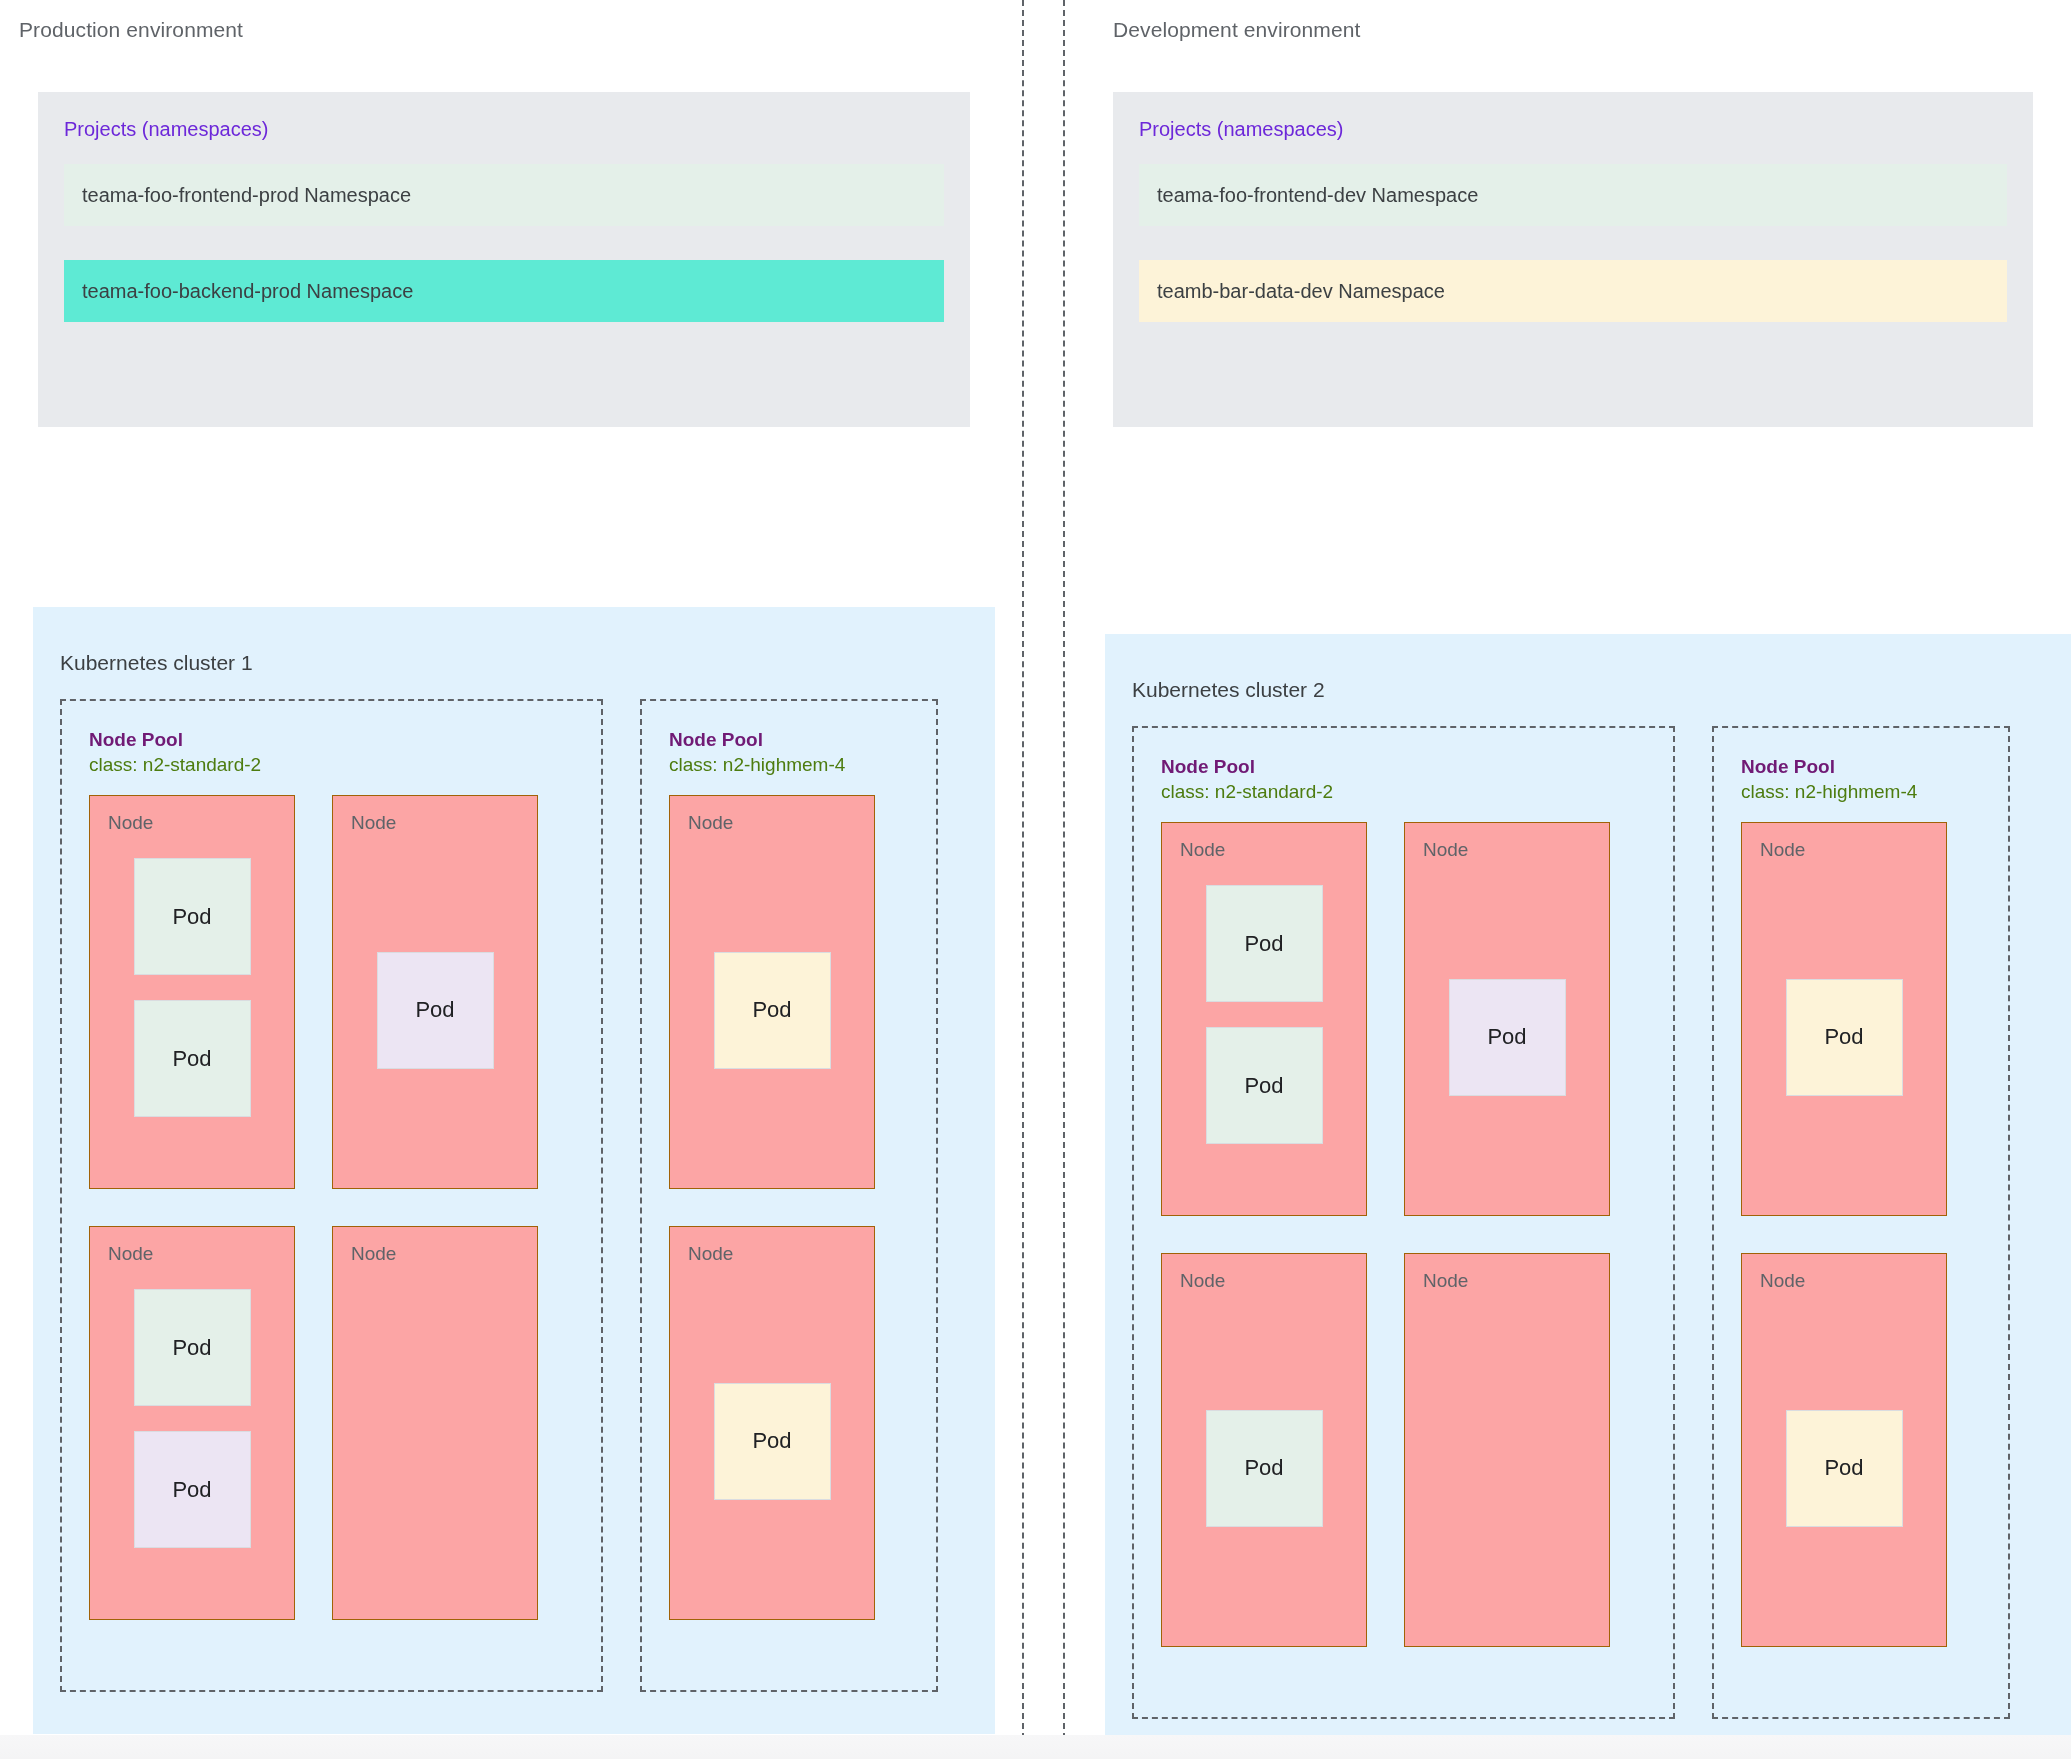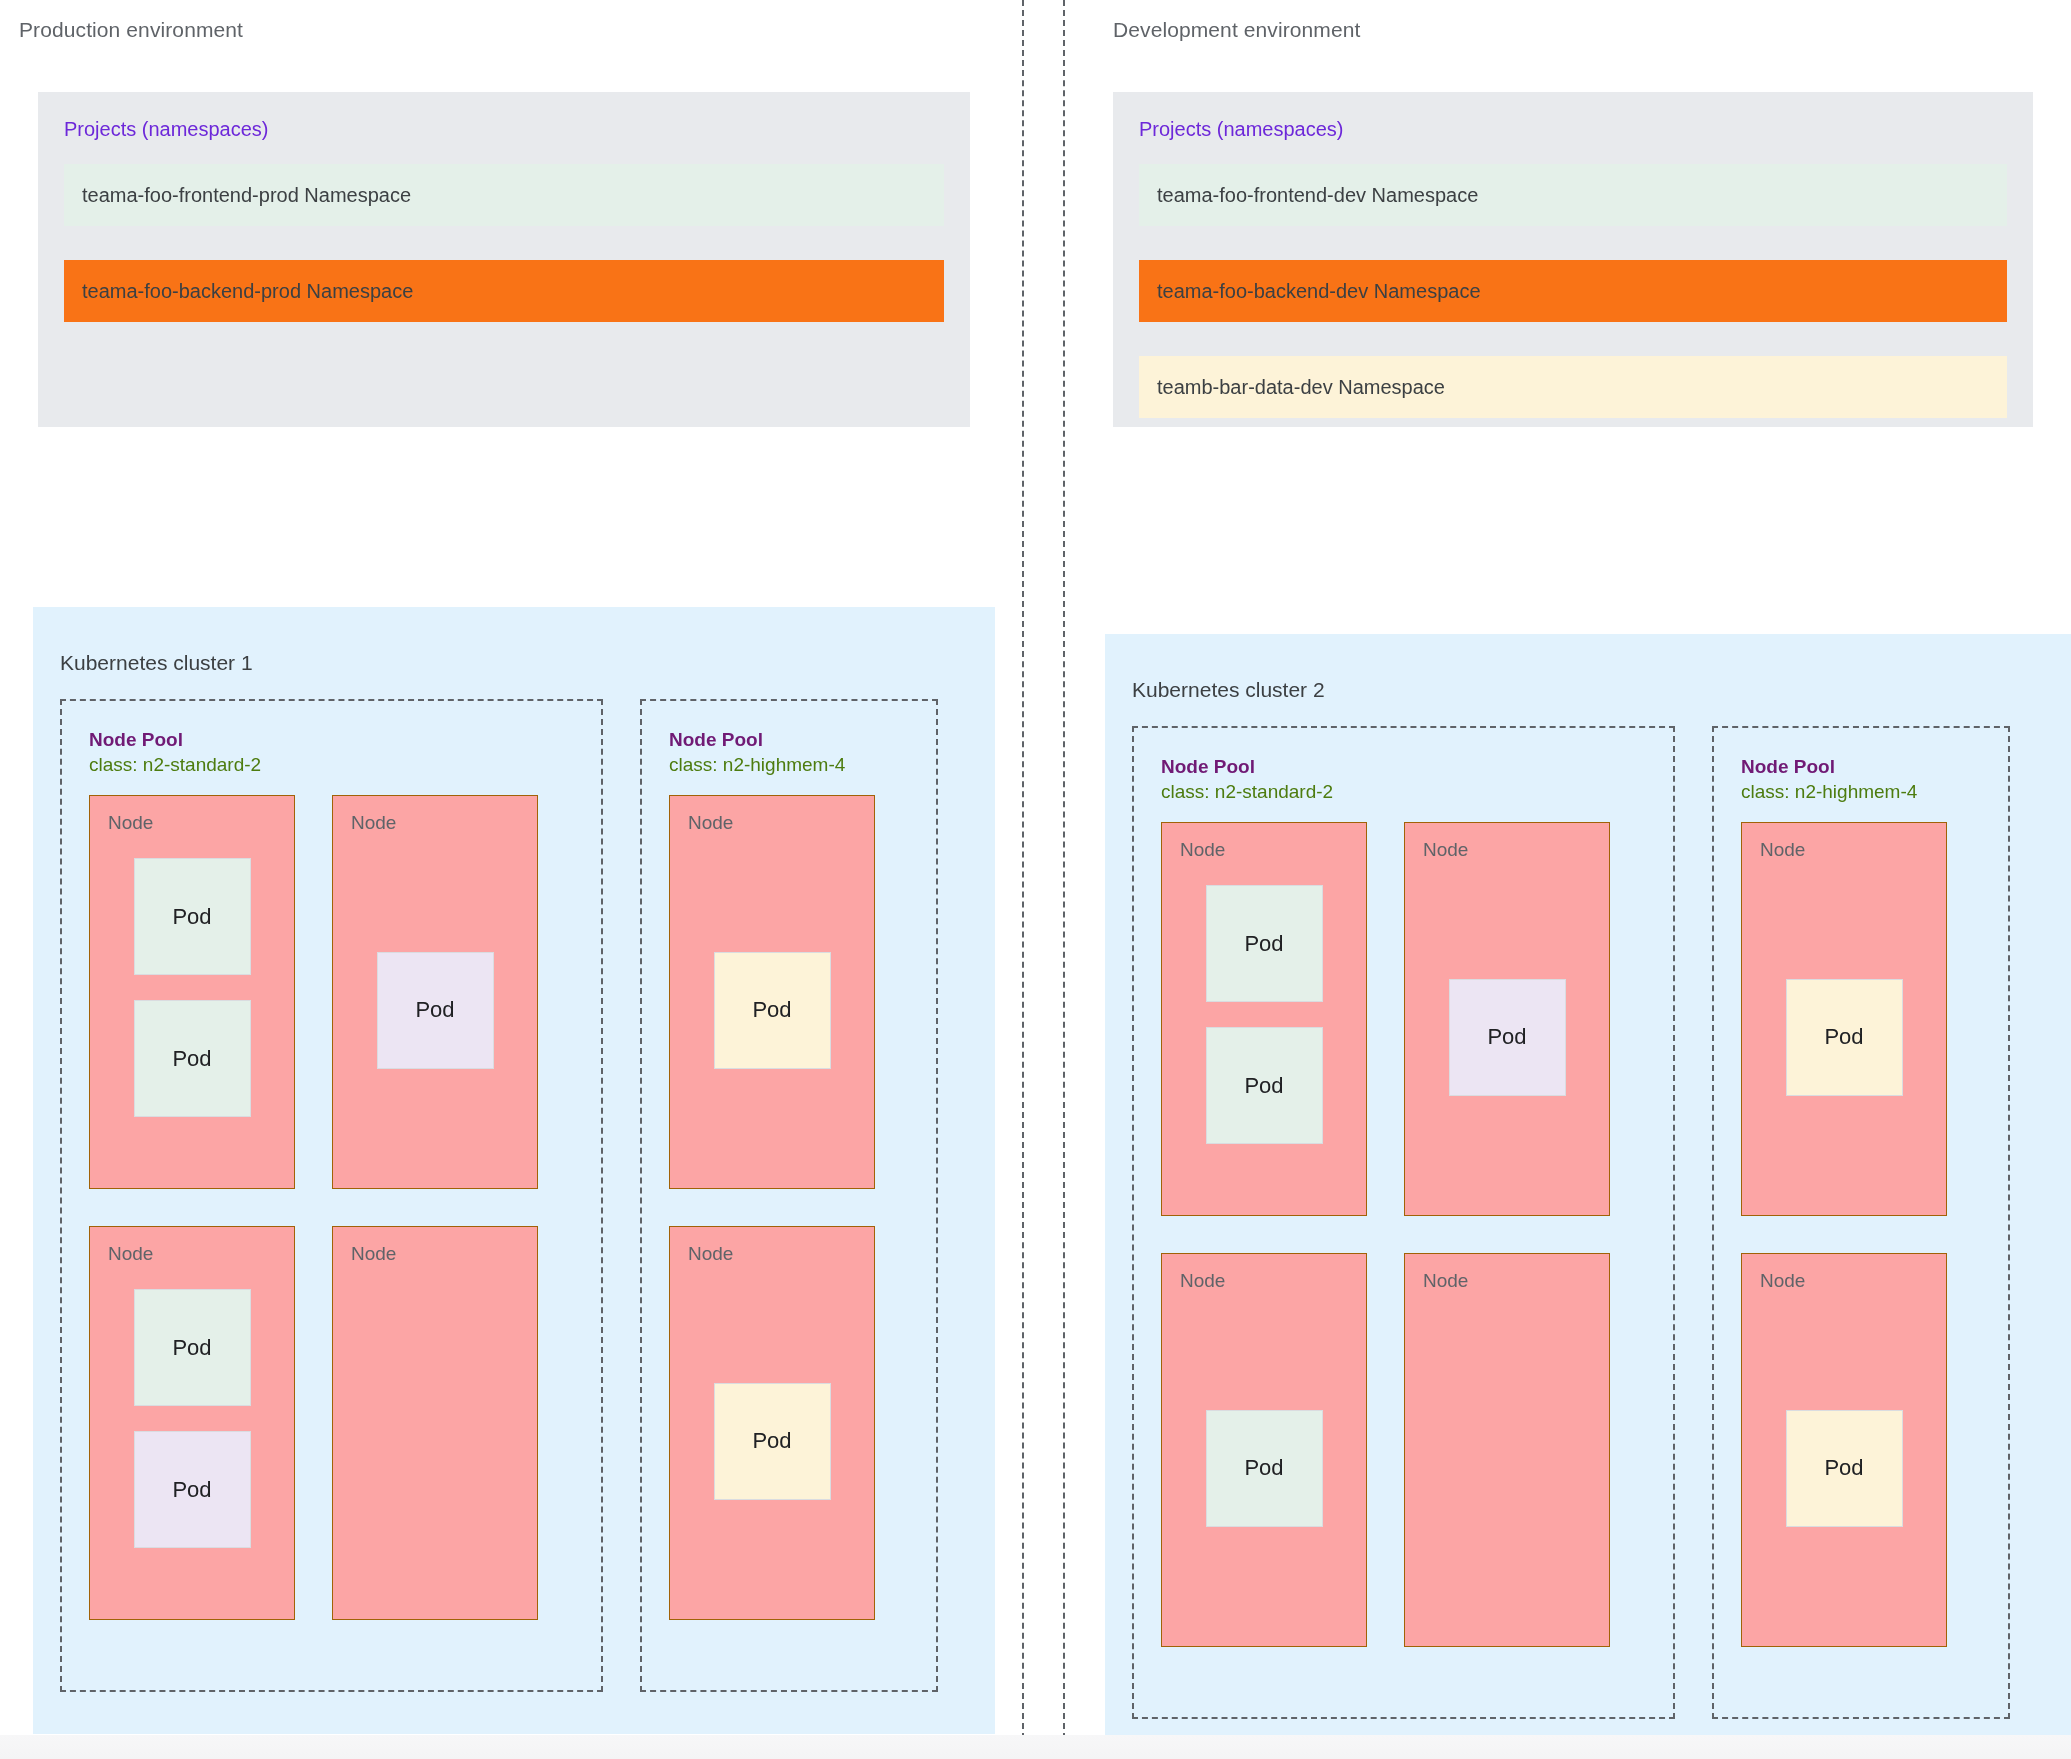--- a/index.html
+++ b/index.html
@@ -53,21 +53,21 @@
   }
   .ns-row:last-child{margin-bottom:0;}
   .ns-inner{
     width:100%;height:100%;
     display:flex;align-items:center;
     box-sizing:border-box;
     padding-left:18px;
   }
   .ns-label{font-size:20px;color:#3c4043;white-space:nowrap;}
   .ns-green  .ns-inner{background:#e4f0e9;}
-  .ns-purple .ns-inner{background:#f97316;text-align:right;}
+  .ns-purple .ns-inner{background:#5eead4;text-align:right;}
   .ns-yellow .ns-inner{background:#fdf3d8;}
 
   
   .cluster{
     position:absolute;top:607px;
     background:#e1f2fd;
   }
   .env.prod .cluster{left:33px;width:962px;height:1127px;}
   .env.dev  .cluster{left:25px;width:967px;height:1127px;margin-top:27px;}
 
@@ -206,25 +206,20 @@
     <div class="env dev">
       <div class="env-title">Development environment</div>
       <div class="projects">
         <div class="projects-title">Projects (namespaces)</div>
         <div class="ns-list">
           <div class="ns-row ns-green">
             <div class="ns-inner">
               <span class="ns-label">teama-foo-frontend-dev Namespace</span>
             </div>
           </div>
-          <div class="ns-row ns-purple">
-            <div class="ns-inner">
-              <span class="ns-label">teama-foo-backend-dev Namespace</span>
-            </div>
-          </div>
           <div class="ns-row ns-yellow">
             <div class="ns-inner">
               <span class="ns-label">teamb-bar-data-dev Namespace</span>
             </div>
           </div>
         </div>
       </div>
       <div class="cluster">
         <div class="cluster-title">Kubernetes cluster 2</div>
         <div class="pools">

